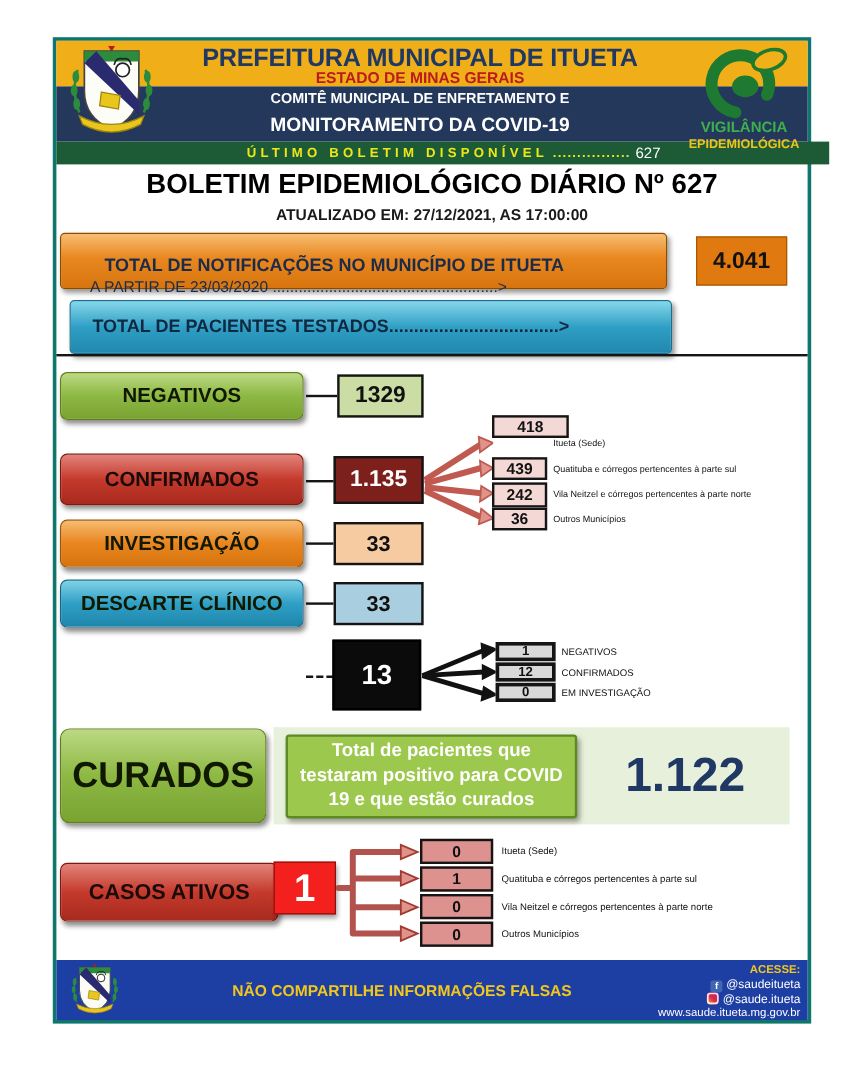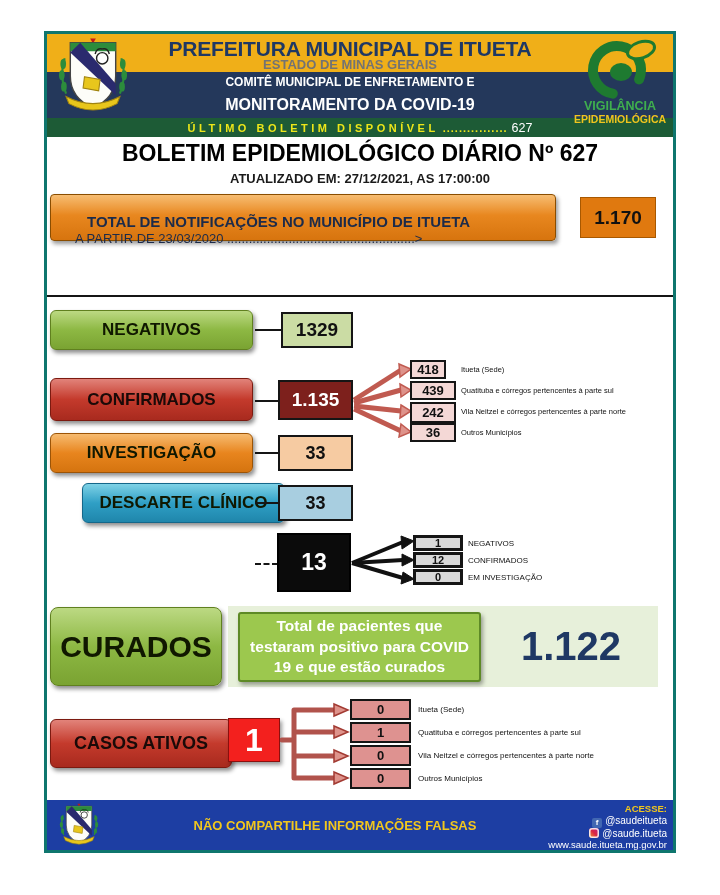--- a/index.html
+++ b/index.html
@@ -6,23 +6,23 @@
   .page{position:relative;width:720px;height:895px;background:#fff;overflow:hidden;
         font-family:"Liberation Sans",sans-serif;color:#111;}
   .frame{position:absolute;left:44px;top:31px;width:632px;height:822px;
          border:3px solid #0f766e;background:#fff;box-sizing:border-box;}
   .inner{position:absolute;left:0;top:0;width:626px;height:816px;}
 
   
   .band{position:absolute;left:0;width:626px;}
   .band-yellow{top:0;height:38px;background:#F0AF18;}
   .band-navy{top:38px;height:46px;background:#24385B;}
-  .band-green{top:84px;height:19px;background:#1D5B36;display:flex;align-items:center;justify-content:center;}
+  .band-green{top:84px;height:19px;background:#1D5B36;display:flex;align-items:center;justify-content:center;padding-left:18px;}
   .gov1{position:absolute;left:90px;right:110px;top:3px;text-align:center;font-size:21px;font-weight:bold;color:#1F3864;letter-spacing:-0.2px;}
-  .gov2{position:absolute;left:90px;right:110px;top:23px;text-align:center;font-size:13px;font-weight:bold;color:#737373;}
+  .gov2{position:absolute;left:90px;right:110px;top:23px;text-align:center;font-size:13px;font-weight:bold;color:#b91c1c;}
   .com1{position:absolute;left:90px;right:110px;top:41px;text-align:center;font-size:12px;font-weight:bold;color:#fff;}
   .com2{position:absolute;left:90px;right:110px;top:62px;text-align:center;font-size:16px;font-weight:bold;color:#fff;}
   .lb-label{font-size:11px;font-weight:bold;color:#EDE619;letter-spacing:3.5px;}
   .lb-dots{font-size:11px;font-weight:bold;color:#EDE619;margin:0 4px;letter-spacing:1px;}
   .lb-num{font-size:12.5px;font-weight:normal;color:#fff;}
 
   .crest{position:absolute;left:6px;top:3px;width:80px;height:78px;}
   .viglogo{position:absolute;right:2px;top:2px;width:102px;height:100px;}
 
   
@@ -54,21 +54,21 @@
         border-radius:6px;box-shadow:2px 3px 4px rgba(0,0,0,.45);box-sizing:border-box;color:#101800;}
   .pill-green{background:linear-gradient(#bcd983,#8db843 50%,#7aa332);border:1px solid #60801f;}
   .pill-red{background:linear-gradient(#e2837a,#c43a2c 50%,#a82a1e);border:1px solid #7c1a10;color:#1a0a08;}
   .pill-orange{background:linear-gradient(#f6bb70,#e8851e 50%,#d5740f);border:1px solid #9c5406;}
   .pill-blue{background:linear-gradient(#7fd2e6,#2f9fc5 50%,#1f86ab);border:1px solid #14678a;}
   .pill-black{background:linear-gradient(#3c3c3c,#050505 45%);border:1px solid #000;color:#fff;}
 
   .p-neg{left:3px;top:276px;width:203px;height:40px;font-size:17px;}
   .p-conf{left:3px;top:344px;width:203px;height:43px;font-size:17px;}
   .p-inv{left:3px;top:399px;width:203px;height:40px;font-size:17px;}
-  .p-desc{left:3px;top:449px;width:203px;height:40px;font-size:17px;margin-left:32px;}
+  .p-desc{left:3px;top:449px;width:203px;height:40px;font-size:17px;}
   .p-obit{left:3px;top:500px;width:203px;height:60px;font-size:19px;letter-spacing:1px;}
   .p-cur{left:3px;top:573px;width:172px;height:79px;font-size:30px;border-radius:8px;}
   .p-ativ{left:3px;top:685px;width:182px;height:49px;font-size:18px;}
 
   .conn{position:absolute;height:0;border-top:2px solid #151515;}
   .conn-dot{border-top:2px dashed #151515;}
 
   .v1329{left:234px;top:278px;width:72px;height:36px;background:#CBDCA4;border:2px solid #151515;font-size:19px;}
   .v1135{left:231px;top:346px;width:75px;height:40px;background:#7D201C;border:2px solid #151515;font-size:19px;color:#fff;}
   .v33a{left:231px;top:401px;width:75px;height:36px;background:#F6CBA2;border:2px solid #151515;font-size:18px;}
@@ -160,22 +160,25 @@
         <text x="51" y="87" text-anchor="middle" font-family="Liberation Sans,sans-serif" font-size="10.5" font-weight="bold" fill="#f0c41e">EPIDEMIOLÓGICA</text>
       </svg>
 
       <div class="doc-title">BOLETIM EPIDEMIOLÓGICO DIÁRIO Nº 627</div>
       <div class="doc-sub">ATUALIZADO EM: 27/12/2021, AS 17:00:00</div>
 
       <div class="bar bar-orange">
         <div class="l1">TOTAL DE NOTIFICAÇÕES NO MUNICÍPIO DE ITUETA</div>
         <div class="l2">A PARTIR DE 23/03/2020 ....................................................&gt;</div>
       </div>
-      <div class="valbox v2530">1.170</div>
-
+      <div class="valbox v2530">4.041</div>
+
+      <div class="bar bar-blue">
+        <div class="l1">TOTAL DE PACIENTES TESTADOS..................................&gt;</div>
+      </div>
 
       <div class="sep"></div>
 
       <div class="pill pill-green p-neg">NEGATIVOS</div>
       <div class="conn" style="left:208px;top:295px;width:26px;"></div>
       <div class="valbox v1329">1329</div>
 
       <div class="pill pill-red p-conf">CONFIRMADOS</div>
       <div class="conn" style="left:208px;top:366px;width:23px;"></div>
       <div class="valbox v1135">1.135</div>
@@ -186,21 +189,21 @@
             <polygon points="46,4 58,9 47,17" stroke-width="1.5"></polygon>
           <line x1="1" y1="43" x2="48" y2="30"></line>
             <polygon points="47,24 58,30 48,37" stroke-width="1.5"></polygon>
           <line x1="1" y1="46" x2="48" y2="51"></line>
             <polygon points="48,45 58,51 47,58" stroke-width="1.5"></polygon>
           <line x1="1" y1="49" x2="48" y2="71"></line>
             <polygon points="48,64 58,72 46,77" stroke-width="1.5"></polygon>
         </g>
       </svg>
 
-      <div class="cell cell-pink" style="left:363px;top:326px;width:36px;height:19px;">418</div>
+      <div class="cell cell-pink" style="left:363px;top:312px;width:64px;height:19px;">418</div>
       <div class="cell cell-pink" style="left:363px;top:347px;width:46px;height:19px;">439</div>
       <div class="cell cell-pink" style="left:363px;top:368px;width:46px;height:21px;">242</div>
       <div class="cell cell-pink" style="left:363px;top:389px;width:46px;height:19px;">36</div>
       <div class="mini" style="left:414px;top:331px;">Itueta (Sede)</div>
       <div class="mini" style="left:414px;top:352px;">Quatituba e córregos pertencentes à parte sul</div>
       <div class="mini" style="left:414px;top:373px;">Vila Neitzel e córregos pertencentes à parte norte</div>
       <div class="mini" style="left:414px;top:394px;">Outros Municípios</div>
 
       <div class="pill pill-orange p-inv">INVESTIGAÇÃO</div>
       <div class="conn" style="left:208px;top:418px;width:23px;"></div>

